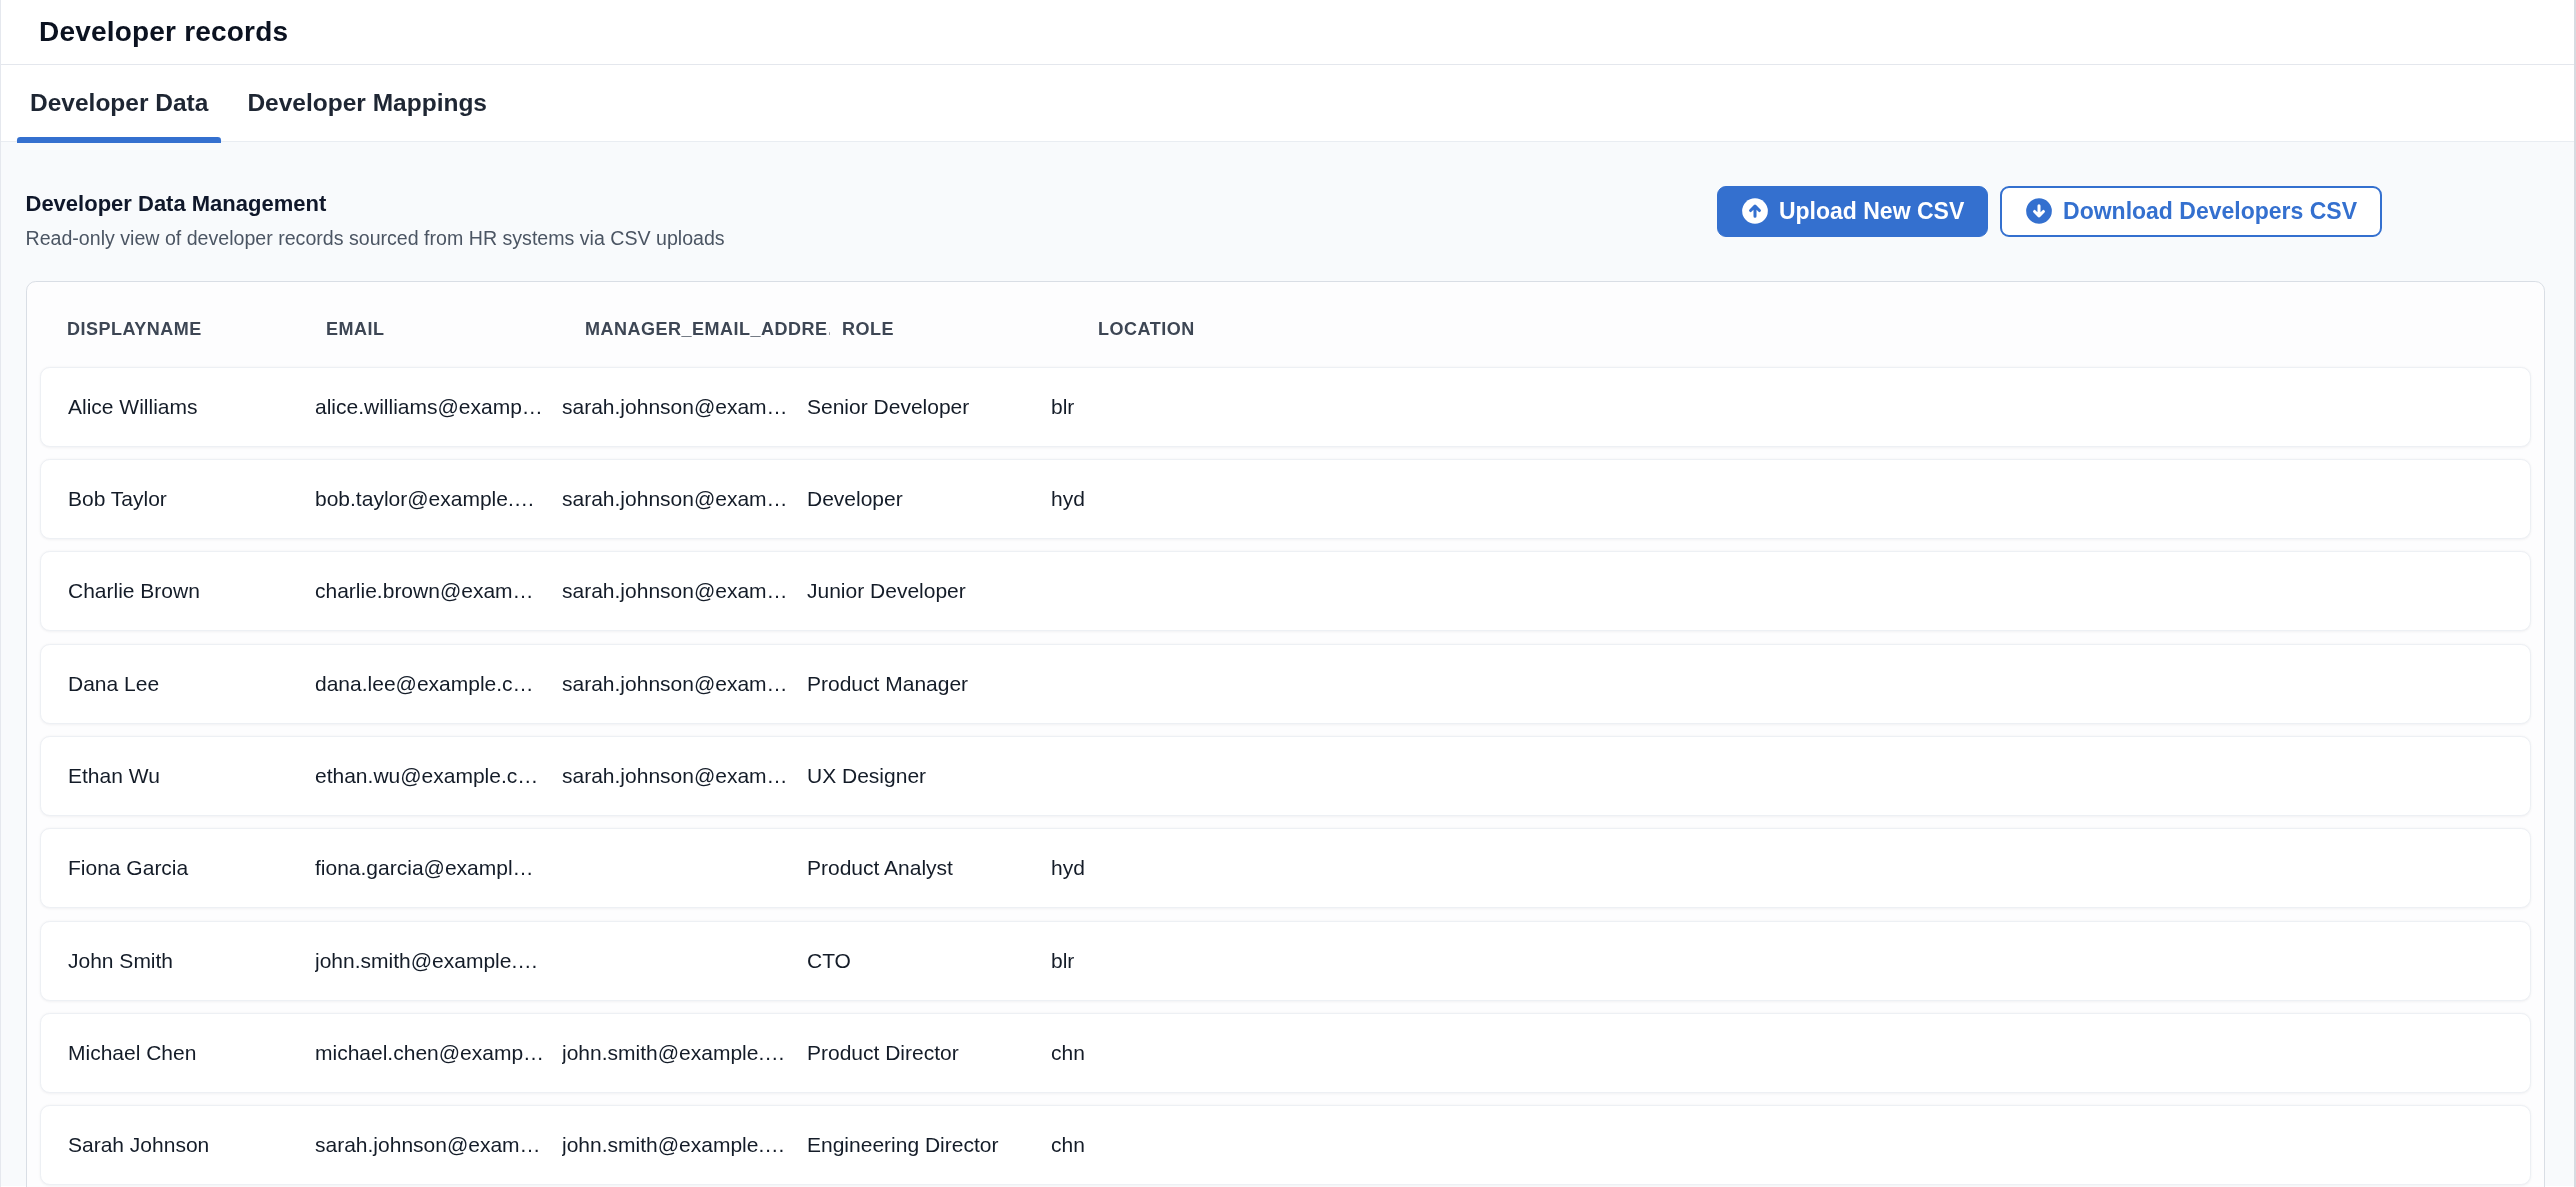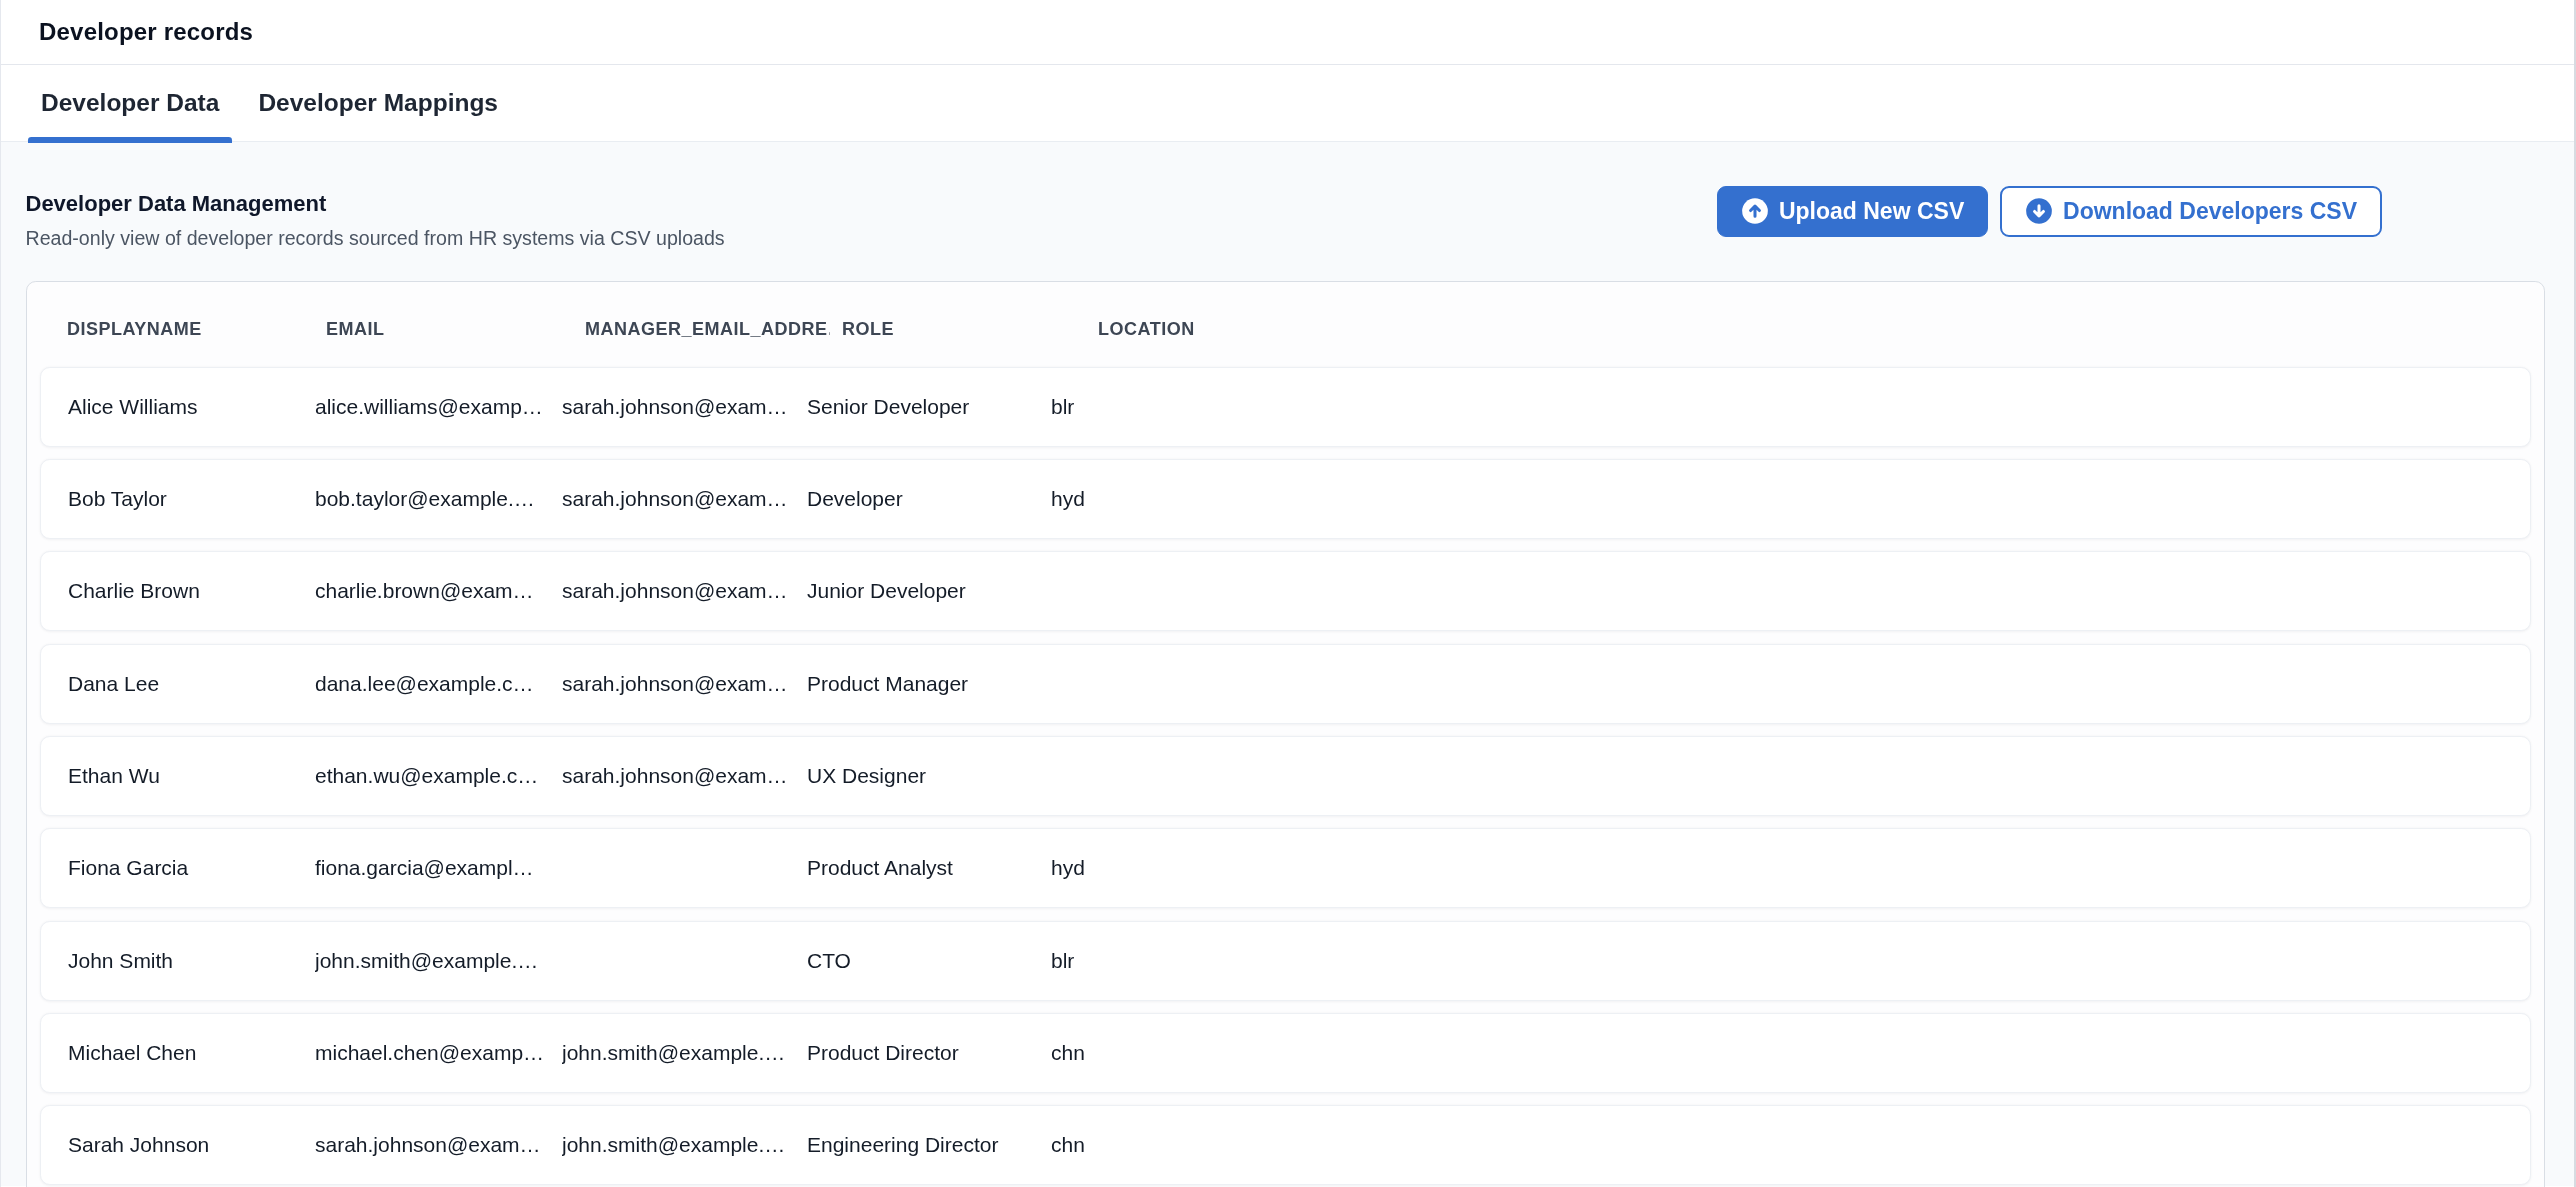--- a/index.html
+++ b/index.html
@@ -15,33 +15,33 @@
   
   .page-header {
     height: 65px;
     display: flex;
     align-items: center;
     padding-left: 38px;
     background: #ffffff;
     border-bottom: 1.6px solid #e4e7ed;
   }
   .page-title {
-    font-size: 24px;
+    font-size: 28px;
     font-weight: 700;
     color: #0b1220;
     letter-spacing: 0.2px;
     text-align: right;
   }
 
   
   .tabs {
     height: 77px;
     display: flex;
     align-items: stretch;
-    padding-left: 27px;
+    padding-left: 16px;
     background: #ffffff;
     border-bottom: 1.6px solid #e9edf2;
   }
   .tab {
     position: relative;
     display: flex;
     align-items: center;
     padding: 0 13px;
     margin-right: 13px;
     font-size: 24.5px;

